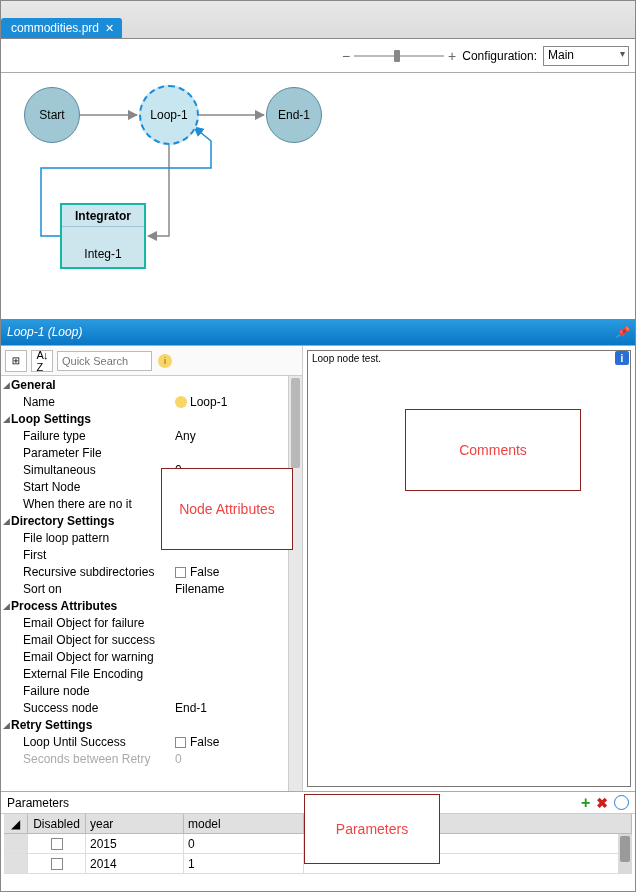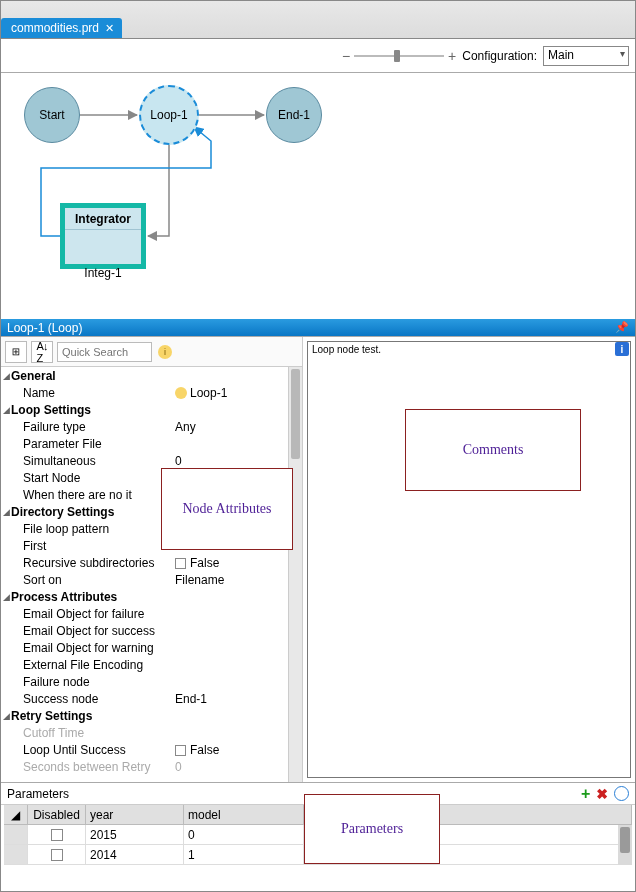--- a/index.html
+++ b/index.html
@@ -113,51 +113,52 @@
 }
 .node-end {
   left: 265px; top: 14px; width: 56px; height: 56px;
   background: #9fc7d4;
   border: 1px solid #5a8aa0;
 }
 .node-integ {
   left: 59px; top: 130px; width: 86px; height: 66px;
   border-radius: 0;
   background: #cde6ee;
-  border: 5px solid #14b8a6;
+  border: 2px solid #14b8a6;
   flex-direction: column;
   justify-content: flex-start;
   padding-top: 4px;
 }
 .node-integ .integ-title {
   font-weight: bold;
   width: 100%;
   text-align: center;
   border-bottom: 1px solid #a0c4d2;
   padding-bottom: 3px;
 }
 .node-integ .integ-label {
-  margin-top: 36px;
+  margin-top: 20px;
 }
 svg.edges {
   position: absolute;
   top: 0; left: 0;
   width: 100%; height: 100%;
   pointer-events: none;
 }
 
 .panel-hdr {
   background: linear-gradient(#2a9be0, #0976c5);
   color: #fff;
-  height: 17px;
+  height: 26px;
   display: flex;
   align-items: center;
   padding: 0 6px;
   font-size: 12px;
   justify-content: space-between;
+  font-style: italic;
 }
 .panel-hdr .pin {
   font-size: 11px;
 }
 
 .props-area {
   display: flex;
   height: 447px;
   border-top: 1px solid #aaa;
   border-bottom: 1px solid #aaa;
@@ -305,23 +306,22 @@
 }
 
 .anno {
   position: absolute;
   border: 1.5px solid #8b2020;
   background: #fff;
   display: flex;
   align-items: center;
   justify-content: center;
   font-size: 14px;
-  color: #4c1d95;
+  color: #ef4444;
   z-index: 50;
-  font-family: Liberation Serif, serif;
 }
 
 .params-hdr {
   height: 22px;
   display: flex;
   align-items: center;
   justify-content: space-between;
   padding: 0 6px;
   font-size: 12px;
   border-bottom: 1px solid #ccc;
@@ -528,24 +528,20 @@
             <div class="pcell-r"></div>
           </div>
         <div class="prow">
             <div class="pcell-l">Success node</div>
             <div class="pcell-r">End-1</div>
           </div>
         <div class="prow cat">
             <span class="expander">◢</span>
             <div class="pcell-l">Retry Settings</div>
           </div>
-        <div class="prow dis">
-            <div class="pcell-l">Cutoff Time</div>
-            <div class="pcell-r"></div>
-          </div>
         <div class="prow">
             <div class="pcell-l">Loop Until Success</div>
             <div class="pcell-r"><span class="chk"></span><span>False</span></div>
           </div>
         <div class="prow dis">
             <div class="pcell-l">Seconds between Retry</div>
             <div class="pcell-r">0</div>
           </div>
       </div>
       <div class="prop-scroll">

